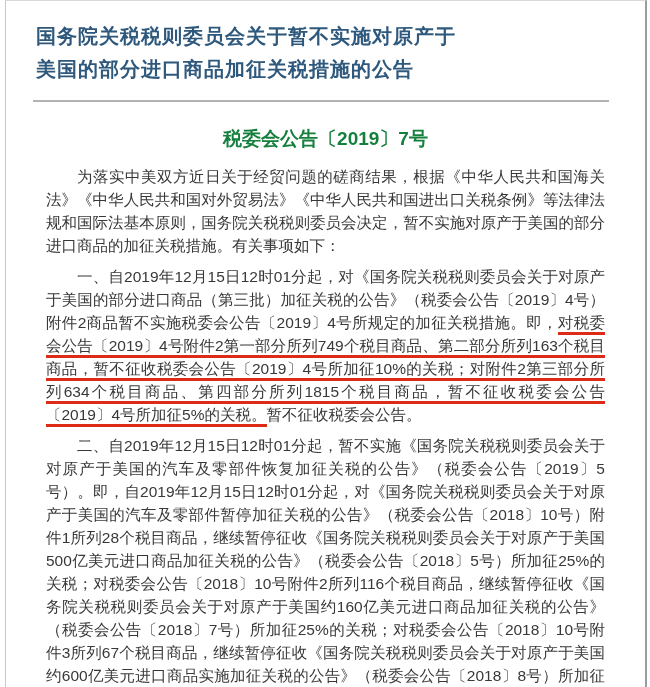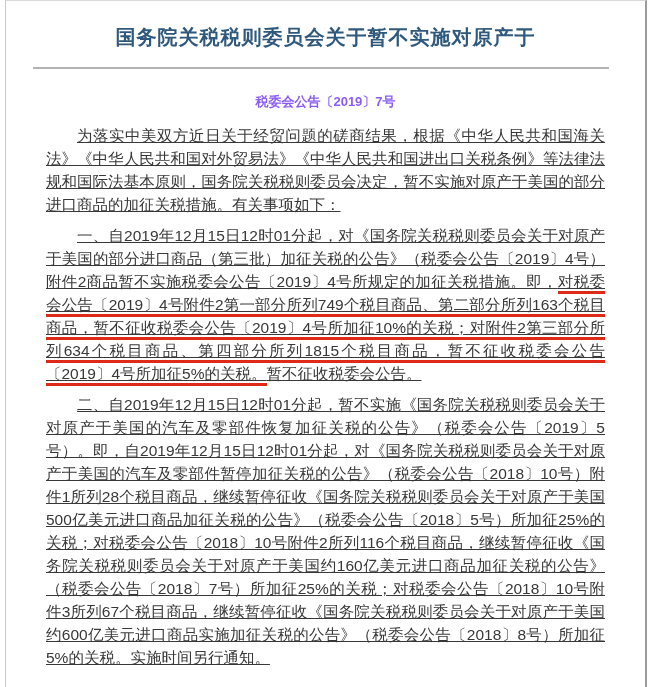--- a/index.html
+++ b/index.html
@@ -16,66 +16,66 @@
     margin-left: 5px;
     margin-right: 3px;
     height: 687px;
     border-left: 1px solid #c9c9c9;
     border-right: 2px solid #9b9b9b;
     border-top: 1px solid #d9d9d9;
     background: #ffffff;
   }
   .doc-title {
     margin: 20px 30px 0 30px;
-    text-align: center;
-    font-family: Liberation Sans, sans-serif;
+    text-align: left;
+    font-family: Liberation Mono, monospace;
     font-weight: bold;
     font-size: 20px;
     line-height: 33px;
     letter-spacing: 1px;
   }
   .doc-title .title-line { display: block; }
   .title-divider {
     height: 0;
     border: 0;
     border-top: 2px solid #b3b3b3;
     margin: 13px 36px 0 27px;
   }
   .doc-number {
     margin-top: 24px;
     text-align: center;
-    font-size: 13px;
+    font-size: 19px;
     font-weight: 600;
-    color: #8b5cf6;
+    color: #15803d;
   }
   .body-text {
     margin: 13px 40px 0 40px;
     font-size: 15.5px;
     line-height: 23px;
     text-align: justify;
     color: #383838;
     font-weight: 500;
   }
   .body-text p.para {
     margin: 0 0 8px 0;
     text-indent: 2em;
-    text-decoration: underline;
   }
   .red-underline {
     border-bottom: 3px solid #b91c1c;
     padding-bottom: 1px;
   }
 </style>
 </head>
 <body>
 
 <div class="page">
 
   <h1 class="doc-title" style="color: rgb(46, 88, 124);">
     <span class="title-line">国务院关税税则委员会关于暂不实施对原产于</span>
+    <span class="title-line">美国的部分进口商品加征关税措施的公告</span>
   </h1>
 
   <hr class="title-divider">
 
   <div class="doc-number">税委会公告〔2019〕7号</div>
 
   <div class="body-text">
       <p class="para"><span>为落实中美双方近日关于经贸问题的磋商结果，根据《中华人民共和国海关法》《中华人民共和国对外贸易法》《中华人民共和国进出口关税条例》等法律法规和国际法基本原则，国务院关税税则委员会决定，暂不实施对原产于美国的部分进口商品的加征关税措施。有关事项如下：</span></p>
       <p class="para"><span>一、自2019年12月15日12时01分起，对《国务院关税税则委员会关于对原产于美国的部分进口商品（第三批）加征关税的公告》（税委会公告〔2019〕4号）附件2商品暂不实施税委会公告〔2019〕4号所规定的加征关税措施。即，</span><span class="red-underline" style="border-bottom-color: rgb(221, 43, 23);">对税委会公告〔2019〕4号附件2第一部分所列749个税目商品、第二部分所列163个税目商品，暂不征收税委会公告〔2019〕4号所加征10%的关税；对附件2第三部分所列634个税目商品、第四部分所列1815个税目商品，暂不征收税委会公告〔2019〕4号所加征5%的关税。</span><span>暂不征收税委会公告。</span></p>
       <p class="para"><span>二、自2019年12月15日12时01分起，暂不实施《国务院关税税则委员会关于对原产于美国的汽车及零部件恢复加征关税的公告》（税委会公告〔2019〕5号）。即，自2019年12月15日12时01分起，对《国务院关税税则委员会关于对原产于美国的汽车及零部件暂停加征关税的公告》（税委会公告〔2018〕10号）附件1所列28个税目商品，继续暂停征收《国务院关税税则委员会关于对原产于美国500亿美元进口商品加征关税的公告》（税委会公告〔2018〕5号）所加征25%的关税；对税委会公告〔2018〕10号附件2所列116个税目商品，继续暂停征收《国务院关税税则委员会关于对原产于美国约160亿美元进口商品加征关税的公告》（税委会公告〔2018〕7号）所加征25%的关税；对税委会公告〔2018〕10号附件3所列67个税目商品，继续暂停征收《国务院关税税则委员会关于对原产于美国约600亿美元进口商品实施加征关税的公告》（税委会公告〔2018〕8号）所加征5%的关税。实施时间另行通知。</span></p>

